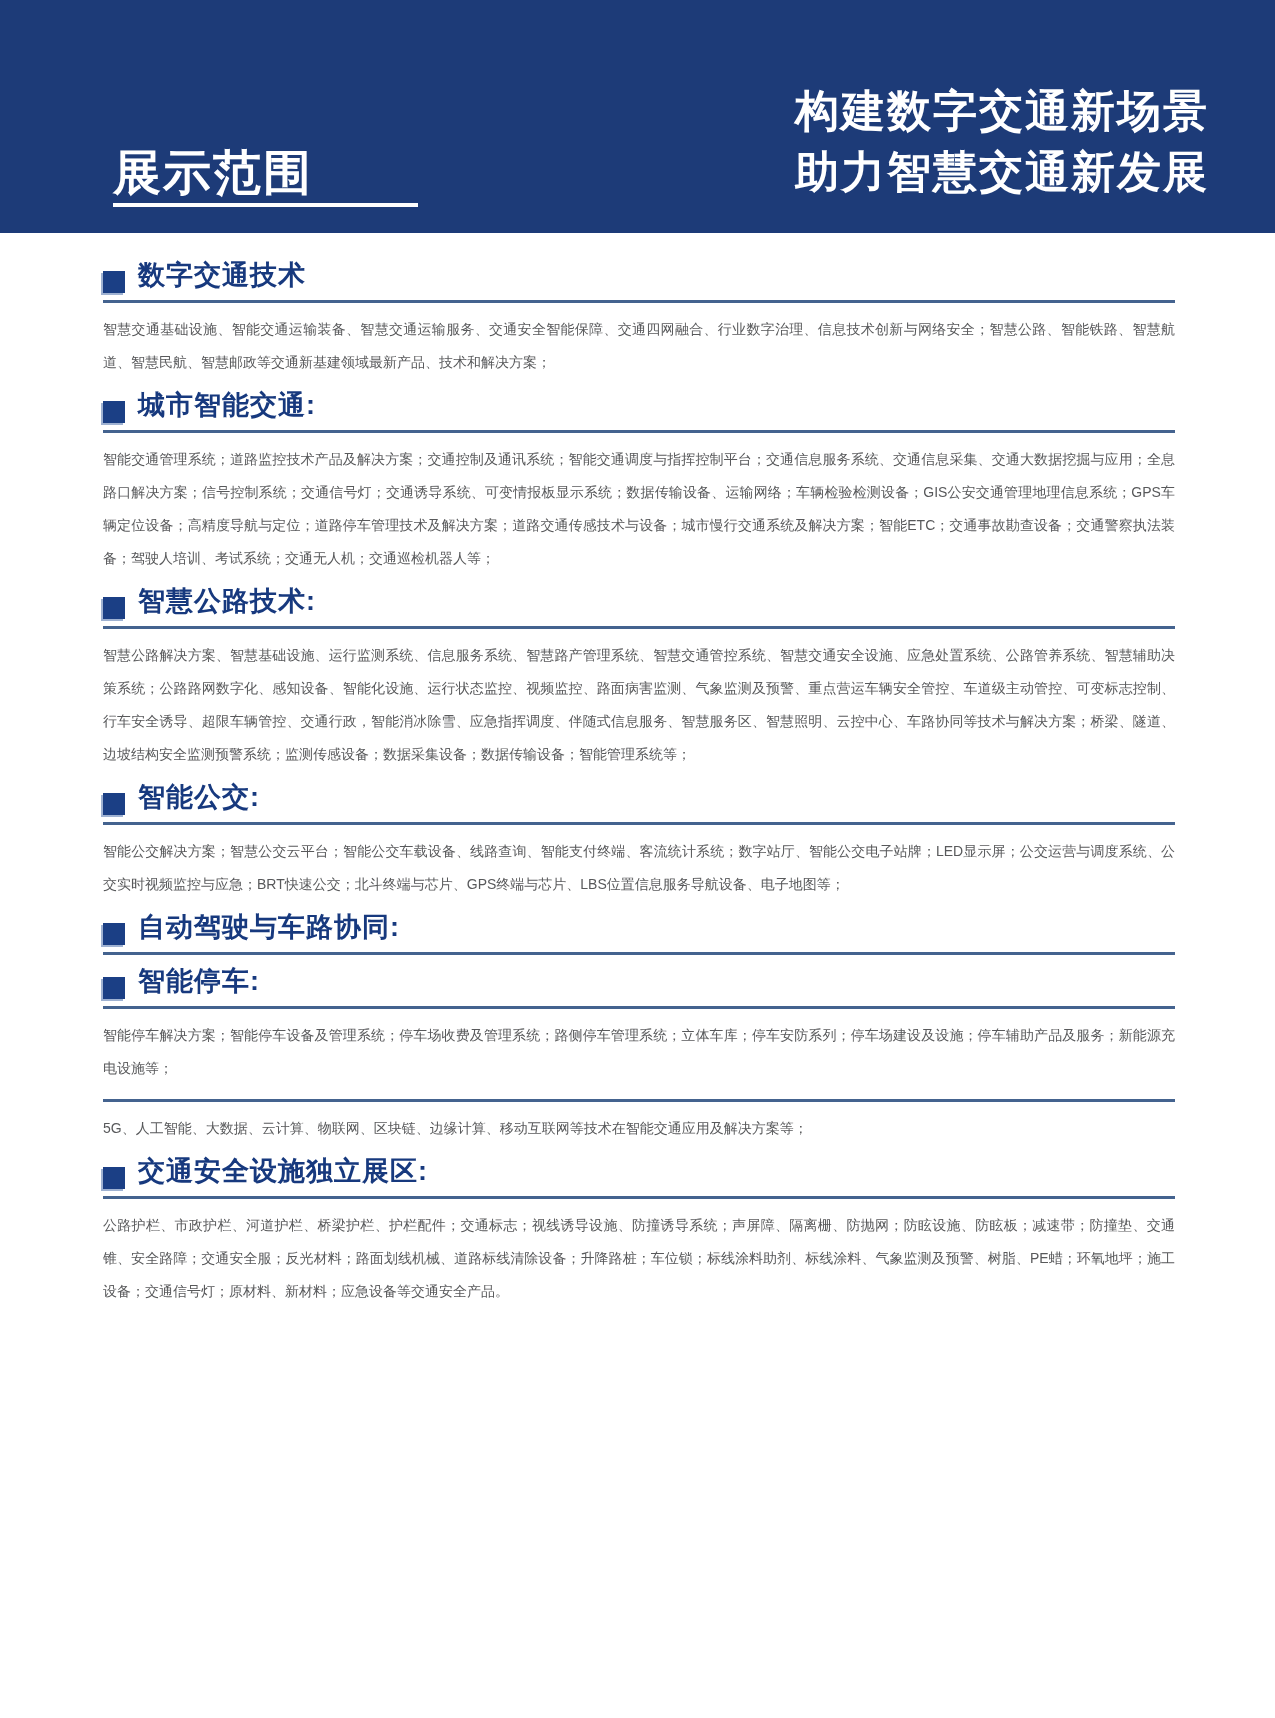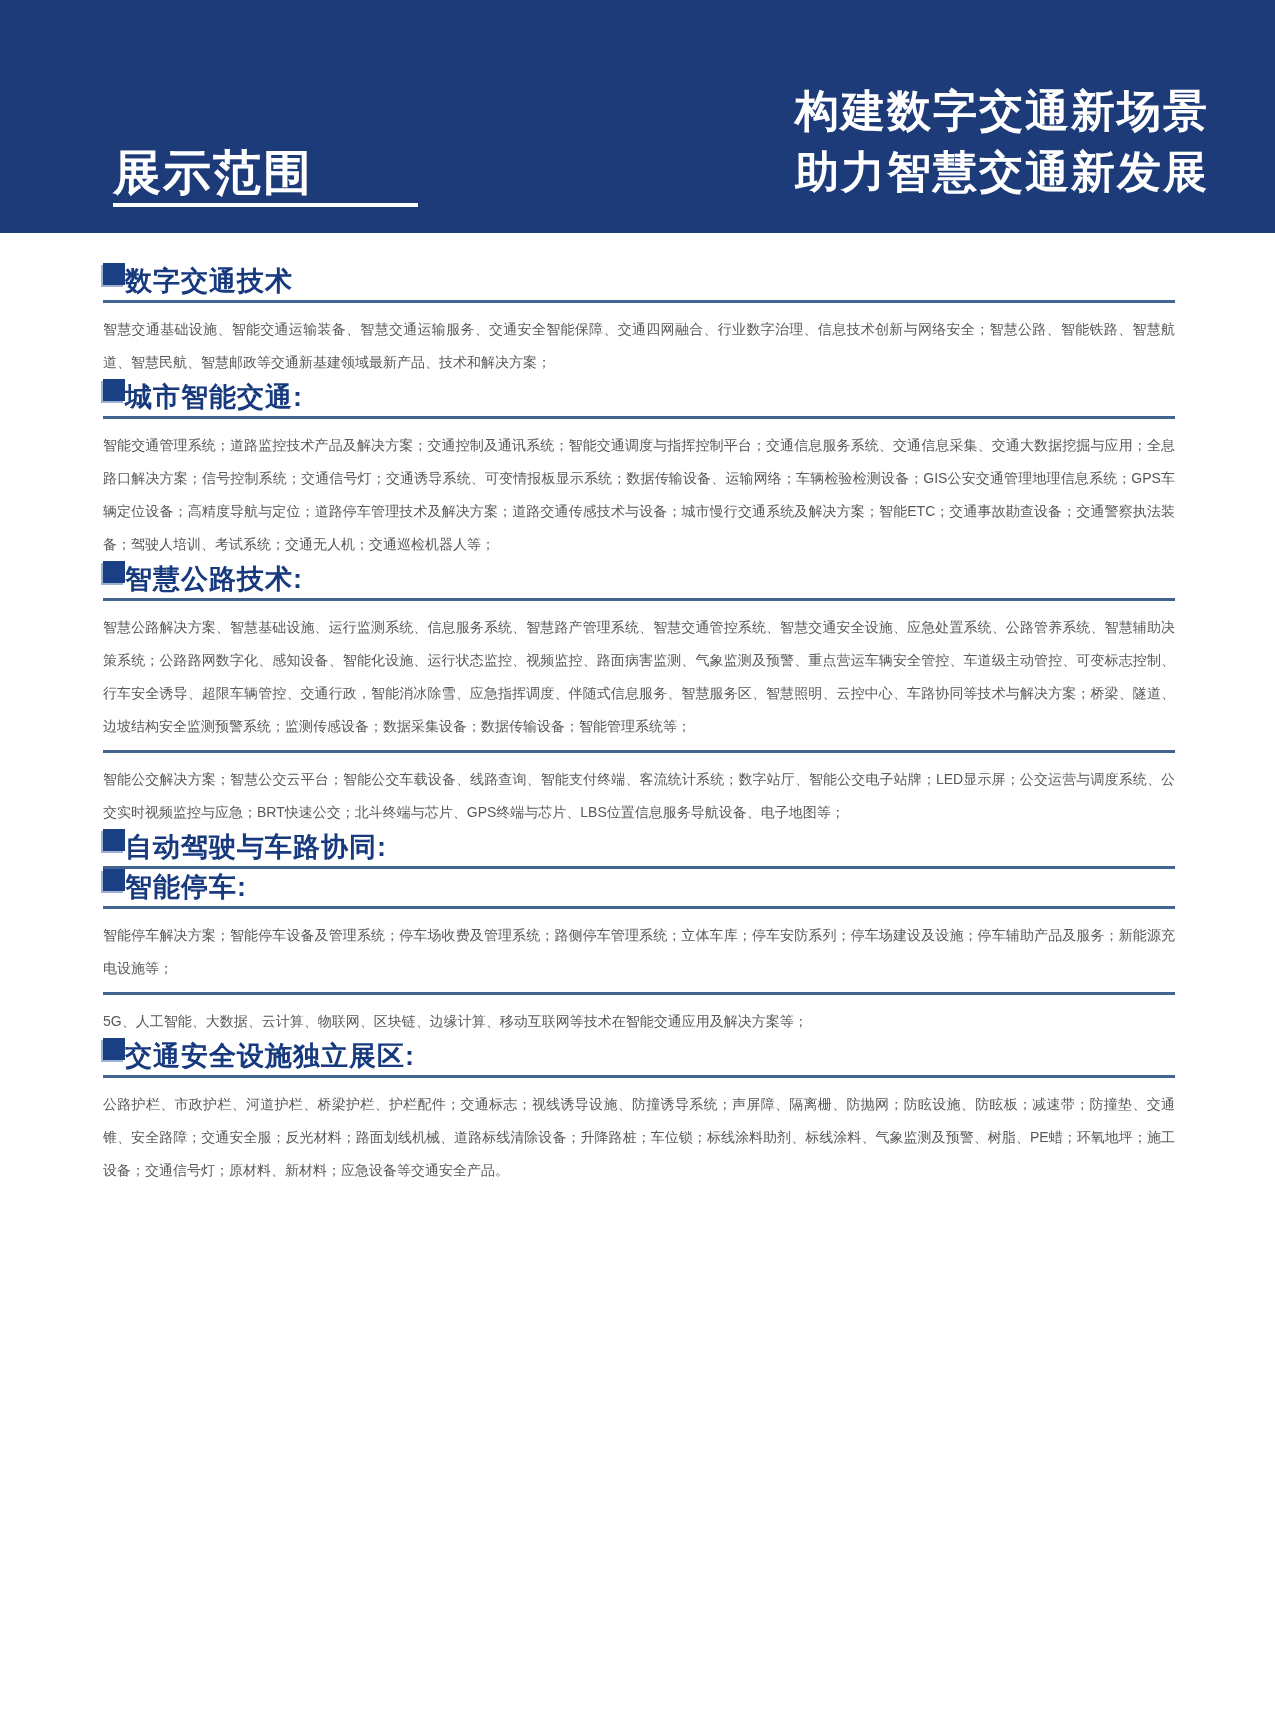--- a/index.html
+++ b/index.html
@@ -52,25 +52,26 @@
     color:#ffffff;
     font-size:44px;
     line-height:61px;
     font-weight:bold;
     letter-spacing:2px;
   }
   
   .content{
     padding:0 100px 0 103px;
   }
-  .section{}
+  .section{margin-top:14px;}
   .section.first{margin-top:30px;}
   .sec-head{
     display:flex;
-    align-items:flex-start;
+    align-items:flex-end;
+    gap:13px;
     height:30px;
   }
   .bullet{
     width:22px;
     height:22px;
     background:var(--bullet_blue);
     box-shadow:-2px 2px 0 0 #9fb2d2;
     flex:0 0 auto;
   }
   .sec-title{
@@ -133,20 +134,24 @@
     <div class="section">
       <div class="sec-head">
         <span class="bullet"></span>
         <span class="sec-title">智慧公路技术:</span>
       </div>
       <hr class="rule">
       <div class="sec-body">智慧公路解决方案、智慧基础设施、运行监测系统、信息服务系统、智慧路产管理系统、智慧交通管控系统、智慧交通安全设施、应急处置系统、公路管养系统、智慧辅助决策系统；公路路网数字化、感知设备、智能化设施、运行状态监控、视频监控、路面病害监测、气象监测及预警、重点营运车辆安全管控、车道级主动管控、可变标志控制、行车安全诱导、超限车辆管控、交通行政，智能消冰除雪、应急指挥调度、伴随式信息服务、智慧服务区、智慧照明、云控中心、车路协同等技术与解决方案；桥梁、隧道、边坡结构安全监测预警系统；监测传感设备；数据采集设备；数据传输设备；智能管理系统等；</div>
     </div>
 
     <div class="section">
+      <div class="sec-head">
+        <span class="bullet"></span>
+        <span class="sec-title">智能公交:</span>
+      </div>
       <hr class="rule">
       <div class="sec-body">智能公交解决方案；智慧公交云平台；智能公交车载设备、线路查询、智能支付终端、客流统计系统；数字站厅、智能公交电子站牌；LED显示屏；公交运营与调度系统、公交实时视频监控与应急；BRT快速公交；北斗终端与芯片、GPS终端与芯片、LBS位置信息服务导航设备、电子地图等；</div>
     </div>
 
     <div class="section">
       <div class="sec-head">
         <span class="bullet"></span>
         <span class="sec-title">自动驾驶与车路协同:</span>
       </div>
       <hr class="rule">

